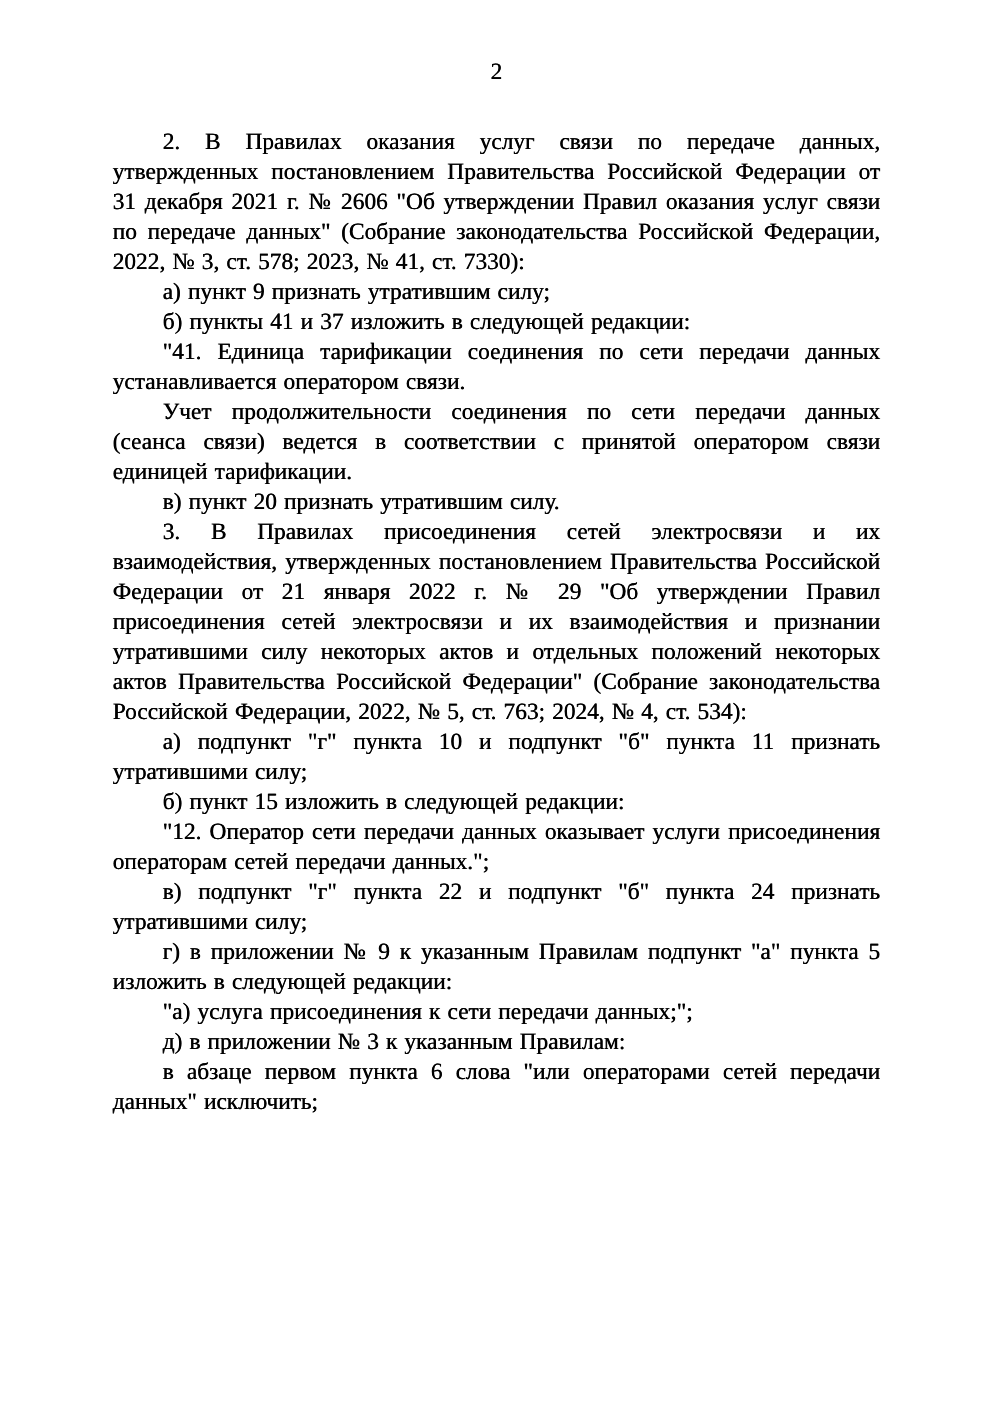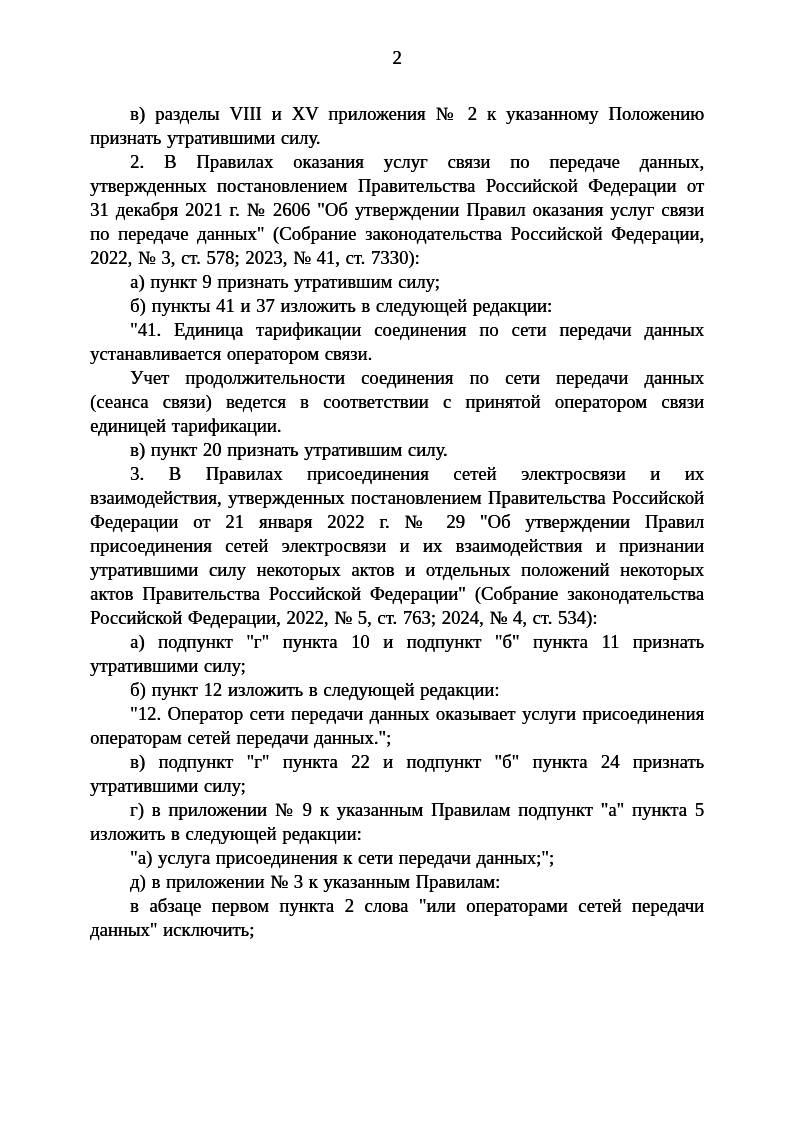--- a/index.html
+++ b/index.html
@@ -35,30 +35,29 @@
     word-spacing: 1px;
   }
 </style>
 </head>
 <body>
 
 <div class="page">
   <div class="page-number">2</div>
 
   <div class="body-text">
-    <p>в) разделы VIII и XV приложения № 2 к указанному Положению признать утратившими силу.</p>
     <p>2. В Правилах оказания услуг связи по передаче данных, утвержденных постановлением Правительства Российской Федерации от 31 декабря 2021 г. № 2606 "Об утверждении Правил оказания услуг связи по передаче данных" (Собрание законодательства Российской Федерации, 2022, № 3, ст. 578; 2023, № 41, ст. 7330):</p>
     <p>а) пункт 9 признать утратившим силу;</p>
     <p>б) пункты 41 и 37 изложить в следующей редакции:</p>
     <p>"41. Единица тарификации соединения по сети передачи данных устанавливается оператором связи.</p>
     <p>Учет продолжительности соединения по сети передачи данных (сеанса связи) ведется в соответствии с принятой оператором связи единицей тарификации.</p>
     <p>в) пункт 20 признать утратившим силу.</p>
     <p>3. В Правилах присоединения сетей электросвязи и их взаимодействия, утвержденных постановлением Правительства Российской Федерации от 21 января 2022 г. № 29 "Об утверждении Правил присоединения сетей электросвязи и их взаимодействия и признании утратившими силу некоторых актов и отдельных положений некоторых актов Правительства Российской Федерации" (Собрание законодательства Российской Федерации, 2022, № 5, ст. 763; 2024, № 4, ст. 534):</p>
     <p>а) подпункт "г" пункта 10 и подпункт "б" пункта 11 признать утратившими силу;</p>
-    <p>б) пункт 12 изложить в следующей редакции:</p>
+    <p>б) пункт 15 изложить в следующей редакции:</p>
     <p>"12. Оператор сети передачи данных оказывает услуги присоединения операторам сетей передачи данных.";</p>
     <p>в) подпункт "г" пункта 22 и подпункт "б" пункта 24 признать утратившими силу;</p>
     <p>г) в приложении № 9 к указанным Правилам подпункт "а" пункта 5 изложить в следующей редакции:</p>
     <p>"а) услуга присоединения к сети передачи данных;";</p>
     <p>д) в приложении № 3 к указанным Правилам:</p>
-    <p>в абзаце первом пункта 2 слова "или операторами сетей передачи данных" исключить;</p>
+    <p>в абзаце первом пункта 6 слова "или операторами сетей передачи данных" исключить;</p>
   </div>
 </div>
 
 </body></html>

